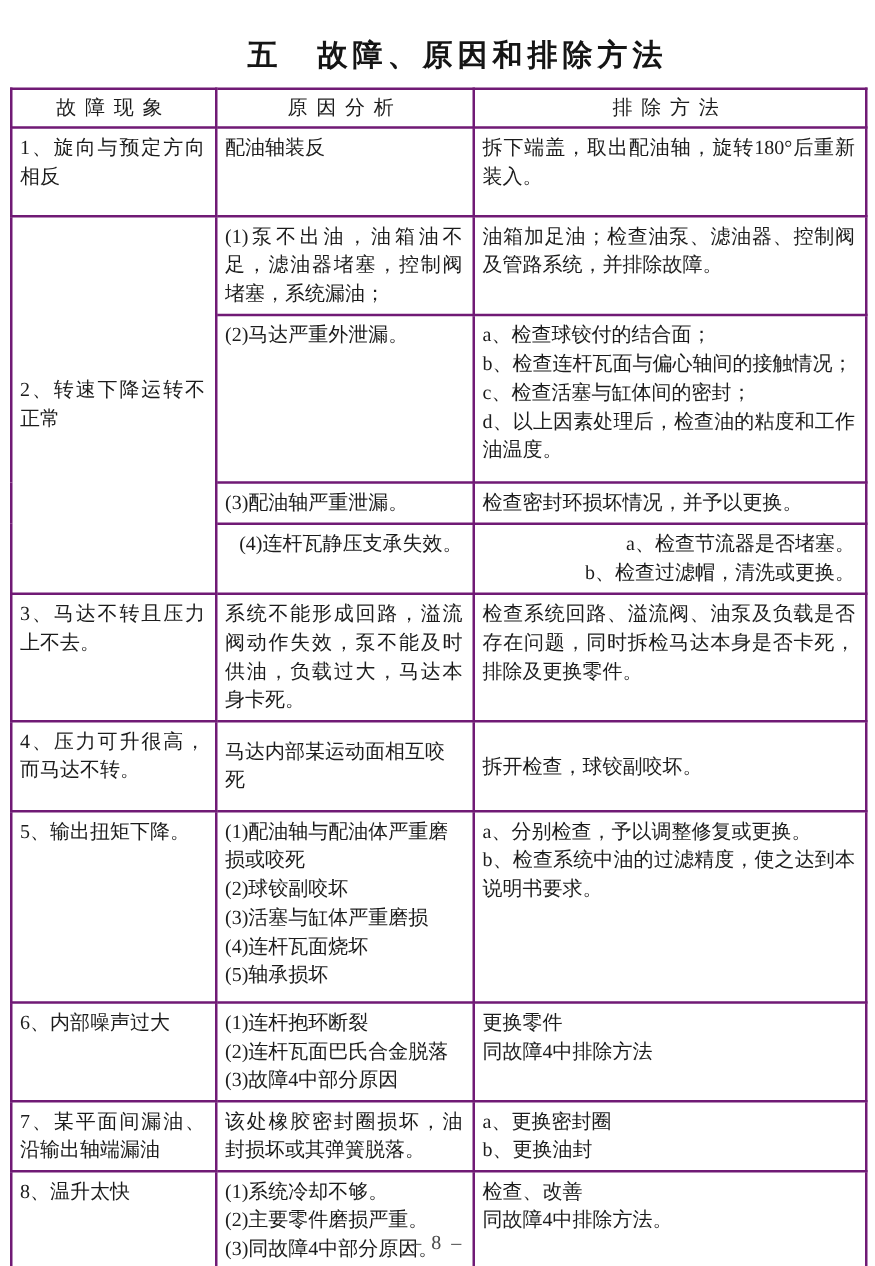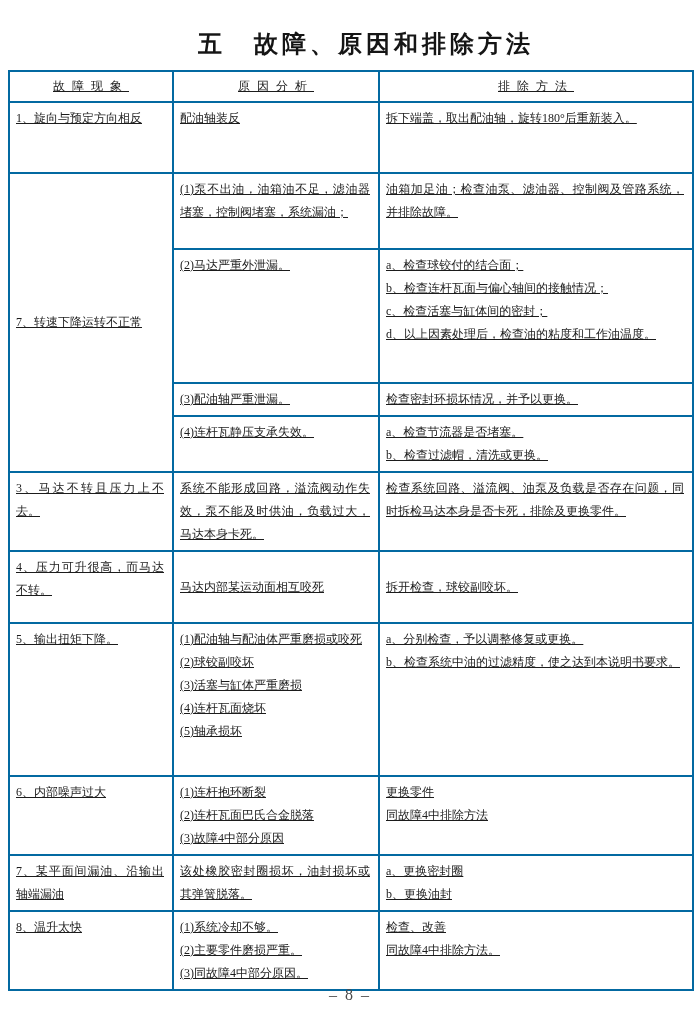--- a/index.html
+++ b/index.html
@@ -34,43 +34,42 @@
     left: 8px;
     width: 684px;
     border-collapse: collapse;
     table-layout: fixed;
   }
   .fault-table col.c1 { width: 164px; }
   .fault-table col.c2 { width: 206px; }
   .fault-table col.c3 { width: 314px; }
   .fault-table th,
   .fault-table td {
-    border: 2px solid #0369a1;
-    font-size: 12px;
+    border: 2px solid #701a75;
+    font-size: 16px;
     line-height: 23px;
     font-weight: 400;
     vertical-align: top;
     padding: 4px 8px 4px 6px;
     overflow: hidden;
-    text-decoration: underline;
   }
   .fault-table th {
     height: 22px;
     text-align: center;
     letter-spacing: 7px;
     padding: 3px 0;
     font-weight: 400;
   }
   .fault-table td.just { text-align: justify; text-justify: inter-character; }
   .fault-table td.vmid { vertical-align: middle; }
   tr.h-r1  { height: 71px; border-radius: 20px; }
   tr.h-r2a { height: 76px; }
   tr.h-r2b { height: 134px; }
   tr.h-r2c { height: 28px; }
-  tr.h-r2d { height: 50px; }
+  tr.h-r2d { height: 50px; text-align: right; }
   tr.h-r3  { height: 79px; }
   tr.h-r4  { height: 72px; padding-left: 34px; }
   tr.h-r5  { height: 153px; margin-top: 48px; }
   tr.h-r6  { height: 74px; }
   tr.h-r7  { height: 54px; }
   tr.h-r8  { height: 75px; margin-top: 11px; }
   .line { display: block; }
   .page-footer {
     position: absolute;
     top: 986px;
@@ -103,21 +102,21 @@
       </tr>
     </thead>
     <tbody>
       <tr class="h-r1">
         <td class="just">1、旋向与预定方向相反</td>
         <td>配油轴装反</td>
         <td class="just">拆下端盖，取出配油轴，旋转180°后重新装入。</td>
       </tr>
 
       <tr class="h-r2a">
-        <td class="just vmid" rowspan="4">7、转速下降运转不正常</td>
+        <td class="just vmid" rowspan="4">2、转速下降运转不正常</td>
         <td class="just">(1)泵不出油，油箱油不足，滤油器堵塞，控制阀堵塞，系统漏油；</td>
         <td class="just">油箱加足油；检查油泵、滤油器、控制阀及管路系统，并排除故障。</td>
       </tr>
       <tr class="h-r2b">
         <td>(2)马达严重外泄漏。</td>
         <td class="just">
           <span class="line">a、检查球铰付的结合面；</span>
           <span class="line">b、检查连杆瓦面与偏心轴间的接触情况；</span>
           <span class="line">c、检查活塞与缸体间的密封；</span>
           <span class="line">d、以上因素处理后，检查油的粘度和工作油温度。</span>

